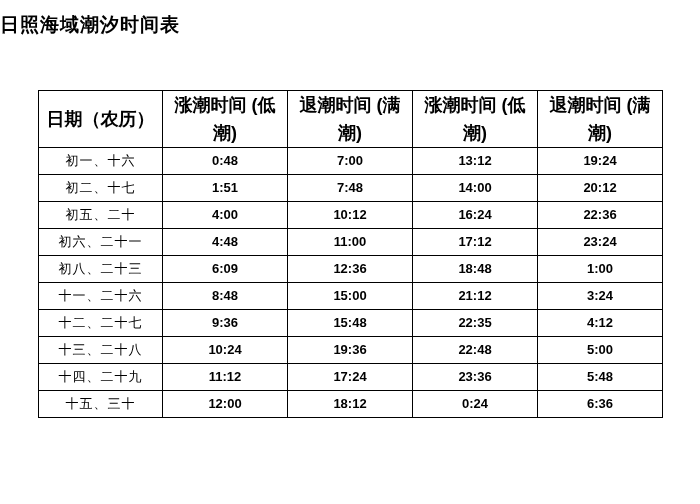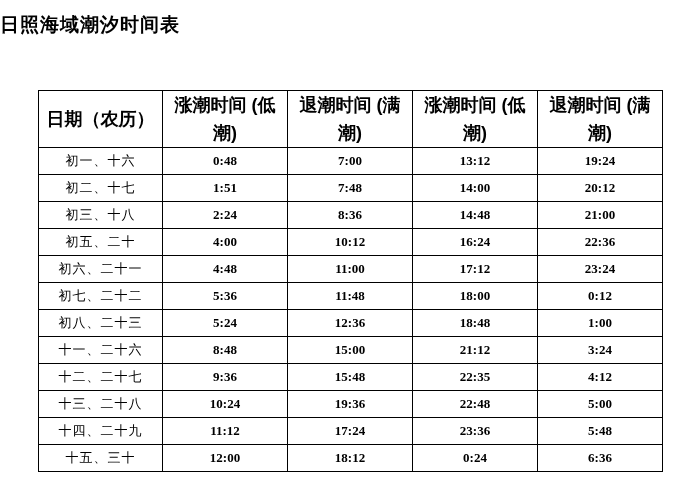--- a/index.html
+++ b/index.html
@@ -55,21 +55,21 @@
     font-weight: bold;
     font-size: 18px;
     height: 28px;
     line-height: 28px;
   }
   table.tide td.date-cell {
     letter-spacing: 1px;
   }
   table.tide td.time-cell {
     font-weight: bold;
-    font-family: Liberation Serif, serif;
+    font-family: Liberation Sans, sans-serif;
   }
   col.c0 { width: 124px; }
   col.c1 { width: 125px; }
   col.c2 { width: 125px; }
   col.c3 { width: 125px; }
   col.c4 { width: 125px; }
 </style>
 </head>
 <body>
 
@@ -104,50 +104,36 @@
           <td class="time-cell">19:24</td>
         </tr>
         <tr>
           <td class="date-cell">初二、十七</td>
           <td class="time-cell">1:51</td>
           <td class="time-cell">7:48</td>
           <td class="time-cell">14:00</td>
           <td class="time-cell">20:12</td>
         </tr>
         <tr>
-          <td class="date-cell">初三、十八</td>
-          <td class="time-cell">2:24</td>
-          <td class="time-cell">8:36</td>
-          <td class="time-cell">14:48</td>
-          <td class="time-cell">21:00</td>
-        </tr>
-        <tr>
           <td class="date-cell">初五、二十</td>
           <td class="time-cell">4:00</td>
           <td class="time-cell">10:12</td>
           <td class="time-cell">16:24</td>
           <td class="time-cell">22:36</td>
         </tr>
         <tr>
           <td class="date-cell">初六、二十一</td>
           <td class="time-cell">4:48</td>
           <td class="time-cell">11:00</td>
           <td class="time-cell">17:12</td>
           <td class="time-cell">23:24</td>
         </tr>
         <tr>
-          <td class="date-cell">初七、二十二</td>
-          <td class="time-cell">5:36</td>
-          <td class="time-cell">11:48</td>
-          <td class="time-cell">18:00</td>
-          <td class="time-cell">0:12</td>
-        </tr>
-        <tr>
           <td class="date-cell">初八、二十三</td>
-          <td class="time-cell">5:24</td>
+          <td class="time-cell">6:09</td>
           <td class="time-cell">12:36</td>
           <td class="time-cell">18:48</td>
           <td class="time-cell">1:00</td>
         </tr>
         <tr>
           <td class="date-cell">十一、二十六</td>
           <td class="time-cell">8:48</td>
           <td class="time-cell">15:00</td>
           <td class="time-cell">21:12</td>
           <td class="time-cell">3:24</td>

